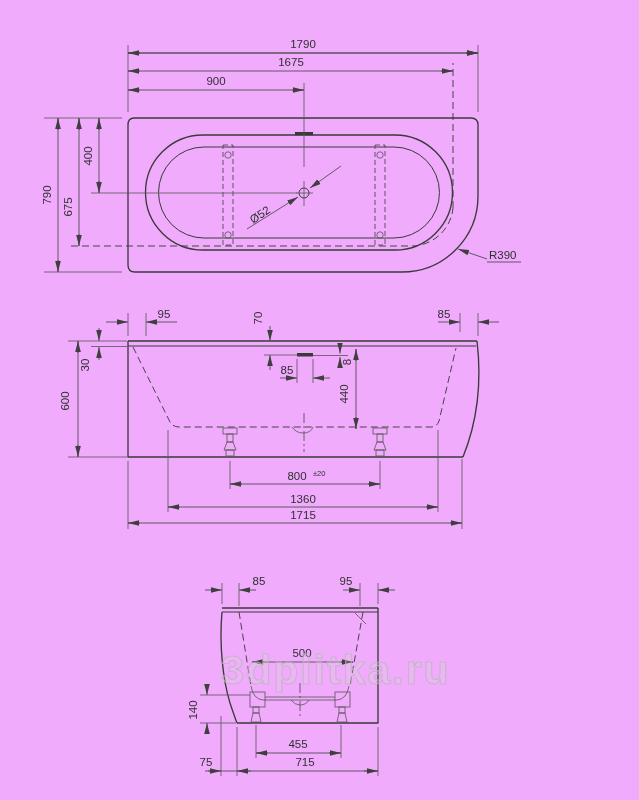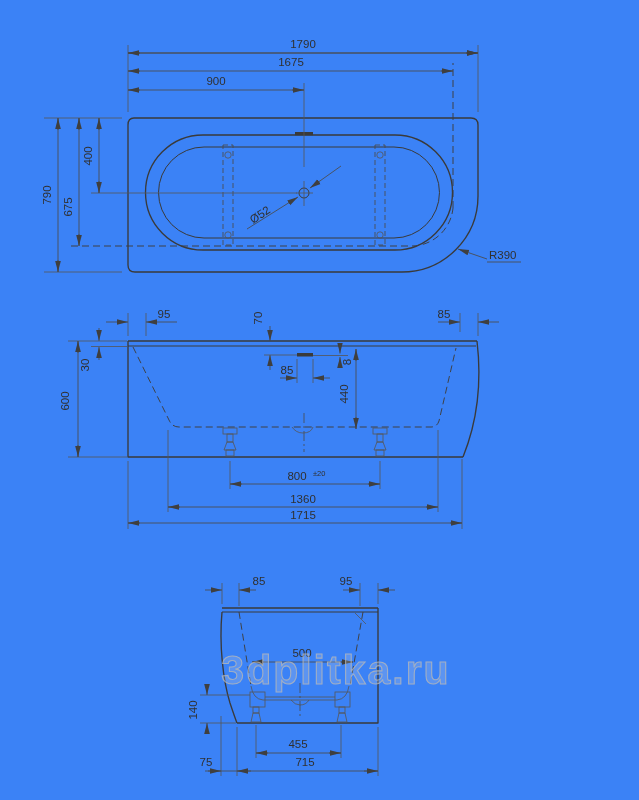--- a/index.html
+++ b/index.html
@@ -1,16 +1,16 @@
 <!DOCTYPE html>
 <html><head>
 <meta charset="utf-8">
 <style>
   html,body{margin:0;padding:0;background:#ffffff;}
-  .stage{width:639px;height:800px;position:relative;background:#3b82f6;overflow:hidden;}
+  .stage{width:639px;height:800px;position:relative;background:#f0abfc;overflow:hidden;}
   svg{display:block;}
   
   .ln  {stroke:#3a3a3a;stroke-width:1.35;fill:none;stroke-linejoin:round;}
   .md  {stroke:#3a3a3a;stroke-width:1;fill:none;}
   .tn  {stroke:#565656;stroke-width:0.8;fill:none;}
   .dsh {stroke:#3e3e3e;stroke-width:0.95;fill:none;stroke-dasharray:7 4;}
   .dsh2{stroke:#4a4a4a;stroke-width:0.85;fill:none;stroke-dasharray:5 3;}
   .dd  {stroke:#4a4a4a;stroke-width:0.8;fill:none;stroke-dasharray:10 3 2 3;}
   .dim {stroke:#4a4a4a;stroke-width:0.85;fill:none;}
   .fil {fill:#3a3a3a;stroke:none;}

